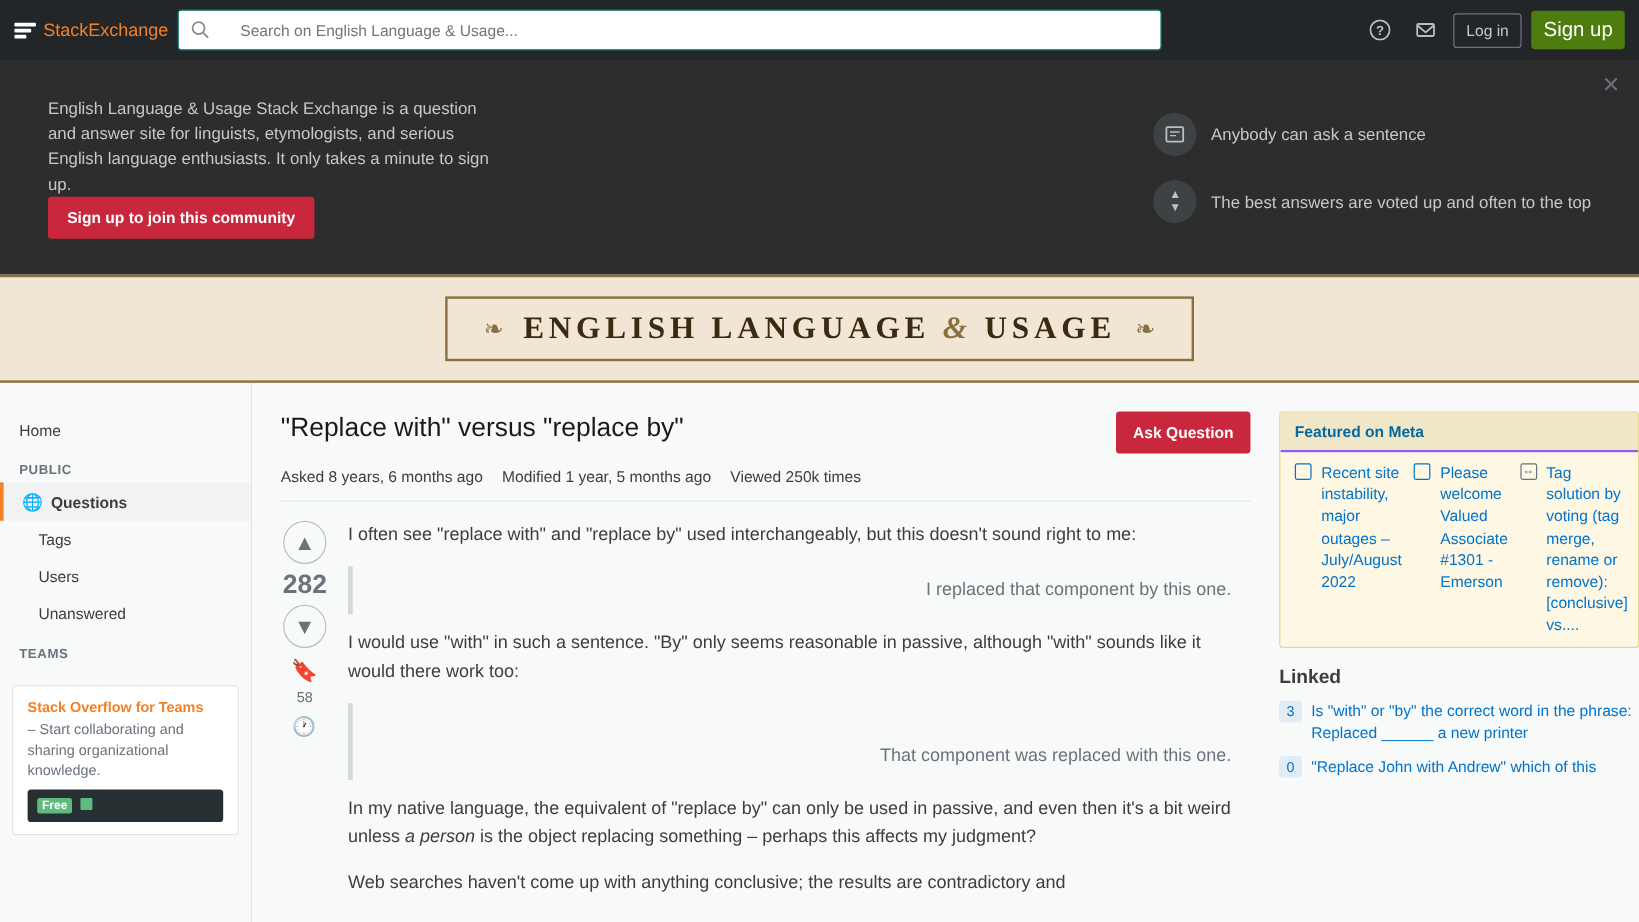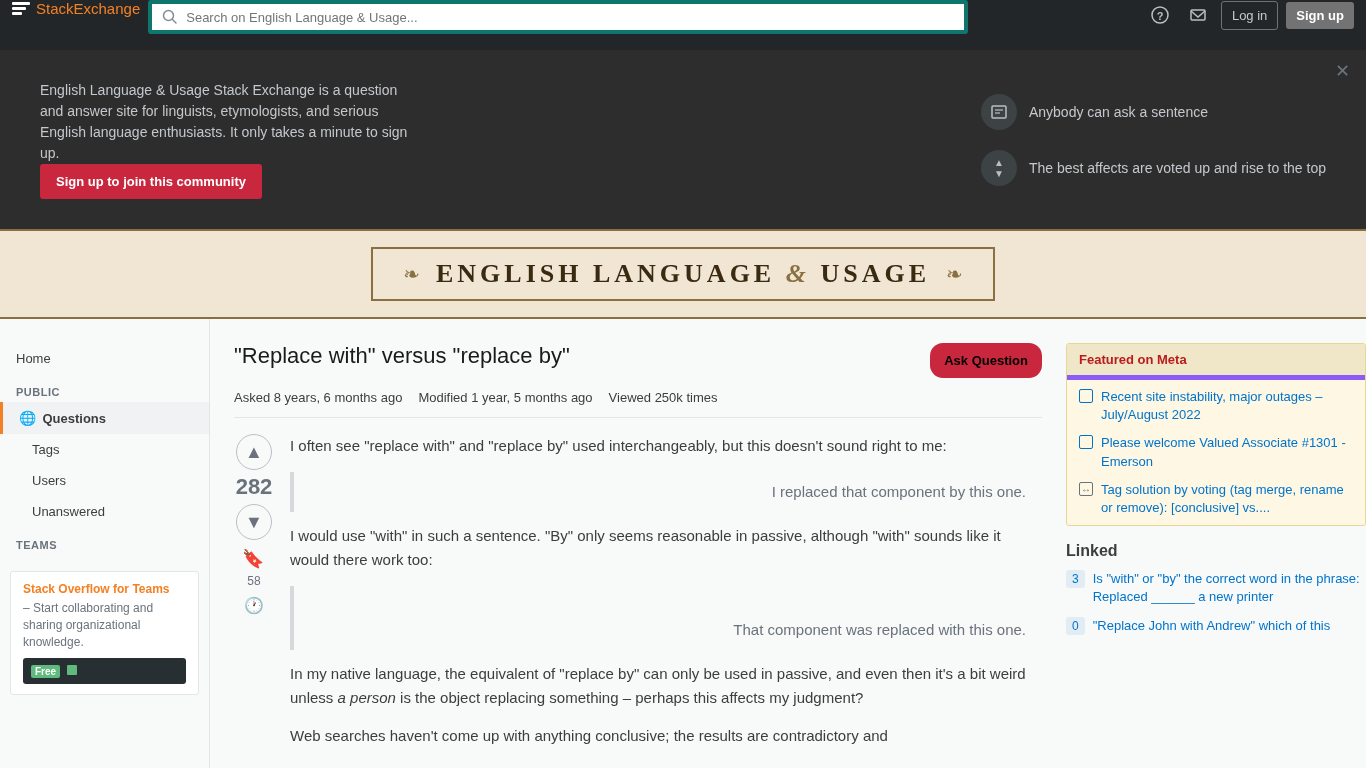--- a/index.html
+++ b/index.html
@@ -3,21 +3,21 @@
   <meta charset="utf-8">
   <style>
     * { margin: 0; padding: 0; box-sizing: border-box; }
     body { font-family: Arial, sans-serif; font-size: 14px; color: #3d3d3d; background: #f8f9f9; }
 
     
     .top-nav {
       background: #232629;
       height: 50px;
       display: flex;
-      align-items: flex-start;
+      align-items: center;
       padding: 0 12px;
       gap: 8px;
       position: relative;
       z-index: 100;
     }
     .top-nav-logo {
       display: flex;
       align-items: center;
       gap: 6px;
       color: #fff;
@@ -40,25 +40,25 @@
     .top-nav-logo .stack-icon span:nth-child(2) { width: 14px; }
     .top-nav-logo .stack-icon span:nth-child(3) { width: 10px; }
     .logo-text { color: #fff; font-size: 15px; }
     .logo-text span { color: #f48024; }
     .search-bar {
       flex: 1;
       max-width: 820px;
       display: flex;
       align-items: center;
       background: #fff;
-      border: 4px solid #0f766e;
+      border: 1px solid #0f766e;
       border-radius: 3px;
       padding: 0 10px;
       height: 34px;
-      gap: 8px;
+      gap: 25px;
     }
     .search-bar input {
       border: none;
       outline: none;
       width: 100%;
       font-size: 13px;
       color: #3d3d3d;
     }
     .search-icon-svg { color: #848d95; flex-shrink: 0; }
     .nav-right {
@@ -80,28 +80,28 @@
     .btn-login {
       background: none;
       border: 1px solid #6a737c;
       color: #c4c8cc;
       padding: 6px 10px;
       border-radius: 3px;
       cursor: pointer;
       font-size: 13px;
     }
     .btn-signup {
-      background: #737373;
+      background: #4d7c0f;
       border: none;
       color: #fff;
       padding: 6px 10px;
       border-radius: 3px;
       cursor: pointer;
-      font-size: 13px;
-      font-weight: bold;
+      font-size: 17px;
+      font-weight: normal;
     }
 
     
     .hero-banner {
       background: #2d2d2d;
       padding: 30px 40px;
       display: flex;
       align-items: center;
       gap: 40px;
       position: relative;
@@ -285,24 +285,24 @@
     }
     .question-title {
       font-size: 22px;
       font-weight: normal;
       color: #1a1a1b;
       flex: 1;
       margin-right: 16px;
     }
     .btn-ask {
       background: #c9273d;
-      color: #000000;
+      color: #ffffff;
       border: none;
       padding: 10px 14px;
-      border-radius: 13px;
+      border-radius: 3px;
       cursor: pointer;
       font-size: 13px;
       font-weight: bold;
       white-space: nowrap;
       flex-shrink: 0;
     }
 
     .question-meta {
       display: flex;
       gap: 16px;
@@ -394,28 +394,28 @@
       background: #fdf7e3;
       border: 1px solid #e6d796;
       border-radius: 3px;
       margin-bottom: 16px;
     }
     .featured-meta-title {
       background: #f0e6c8;
       padding: 8px 12px;
       font-size: 13px;
       font-weight: bold;
-      color: #b91c1c;
-      border-bottom: 5px solid #8b5cf6;
+      color: #0369a1;
+      border-bottom: 2px solid #8b5cf6;
       border-radius: 3px 3px 0 0;
     }
     .featured-meta-list {
       padding: 8px 12px;
       display: flex;
-      flex-direction: column;
+      flex-direction: row;
       gap: 10px;
     }
     .featured-item {
       display: flex;
       align-items: flex-start;
       gap: 8px;
       font-size: 13px;
       color: #0074cc;
       cursor: pointer;
       line-height: 1.4;
@@ -517,21 +517,21 @@
       </div>
       <span>Anybody can ask a sentence</span>
     </div>
     <div class="hero-feature-item">
       <div class="feature-icon">
         <div class="vote-icon">
           <span>▲</span>
           <span>▼</span>
         </div>
       </div>
-      <span>The best affects are voted up and rise to the top</span>
+      <span>The best answers are voted up and often to the top</span>
     </div>
   </div>
   <button class="hero-close">✕</button>
 </div>
 
 <div class="site-header">
   <div class="site-header-inner">
     <span class="site-ornament">❧</span>
     <h1 class="site-title">
       <span>ENGLISH LANGUAGE</span>

